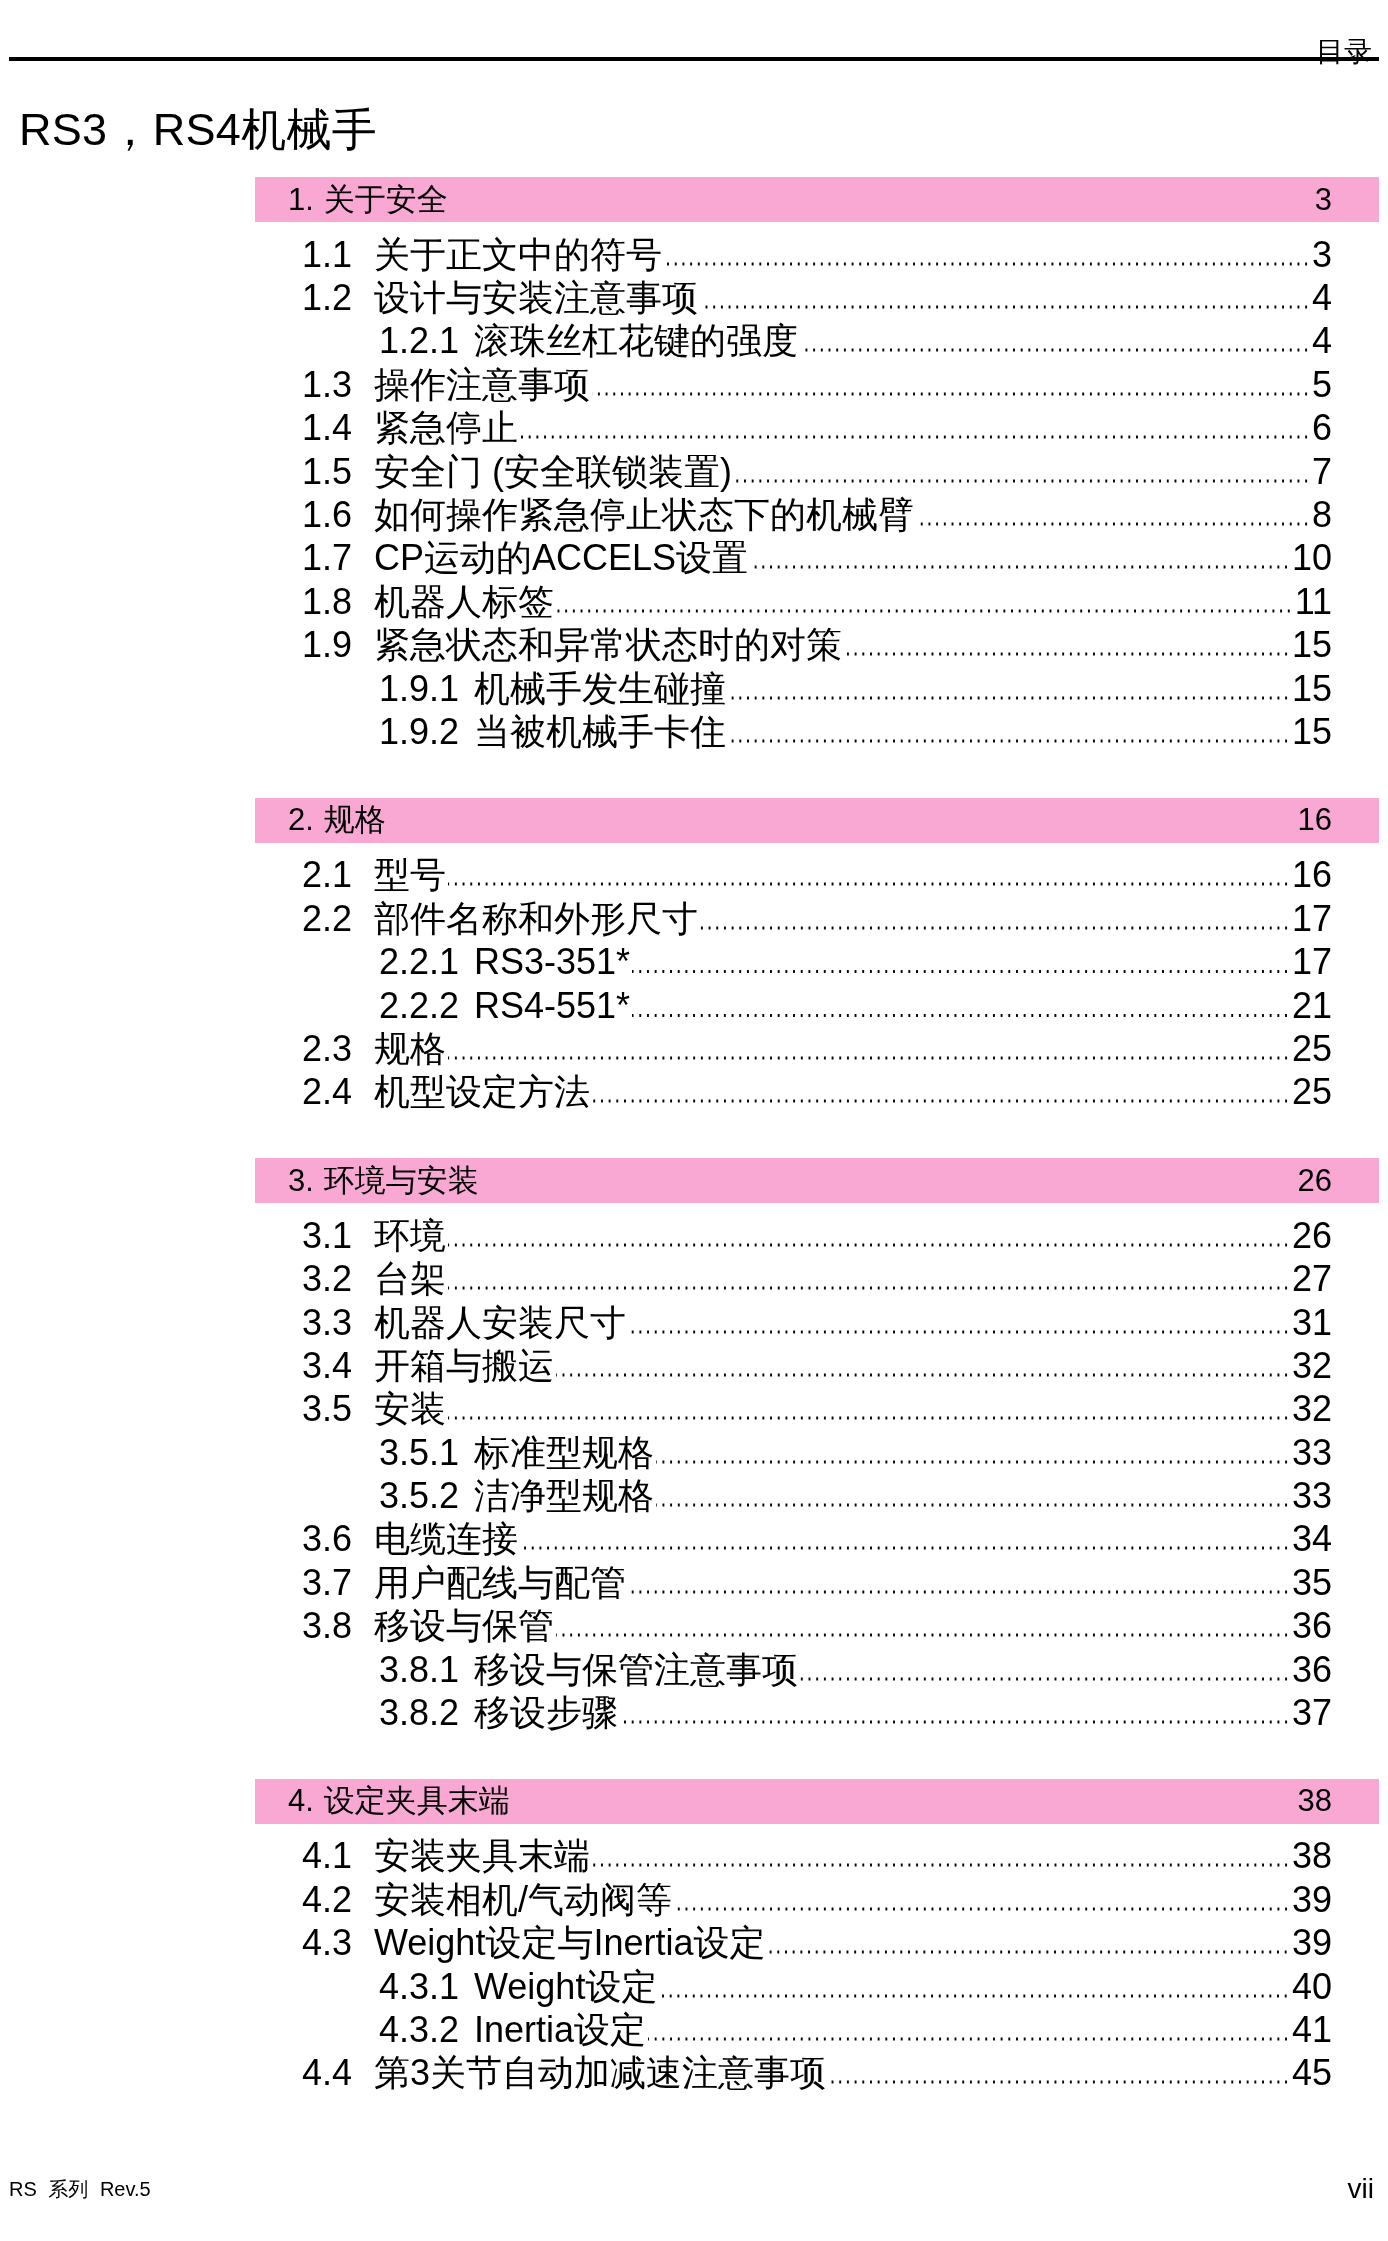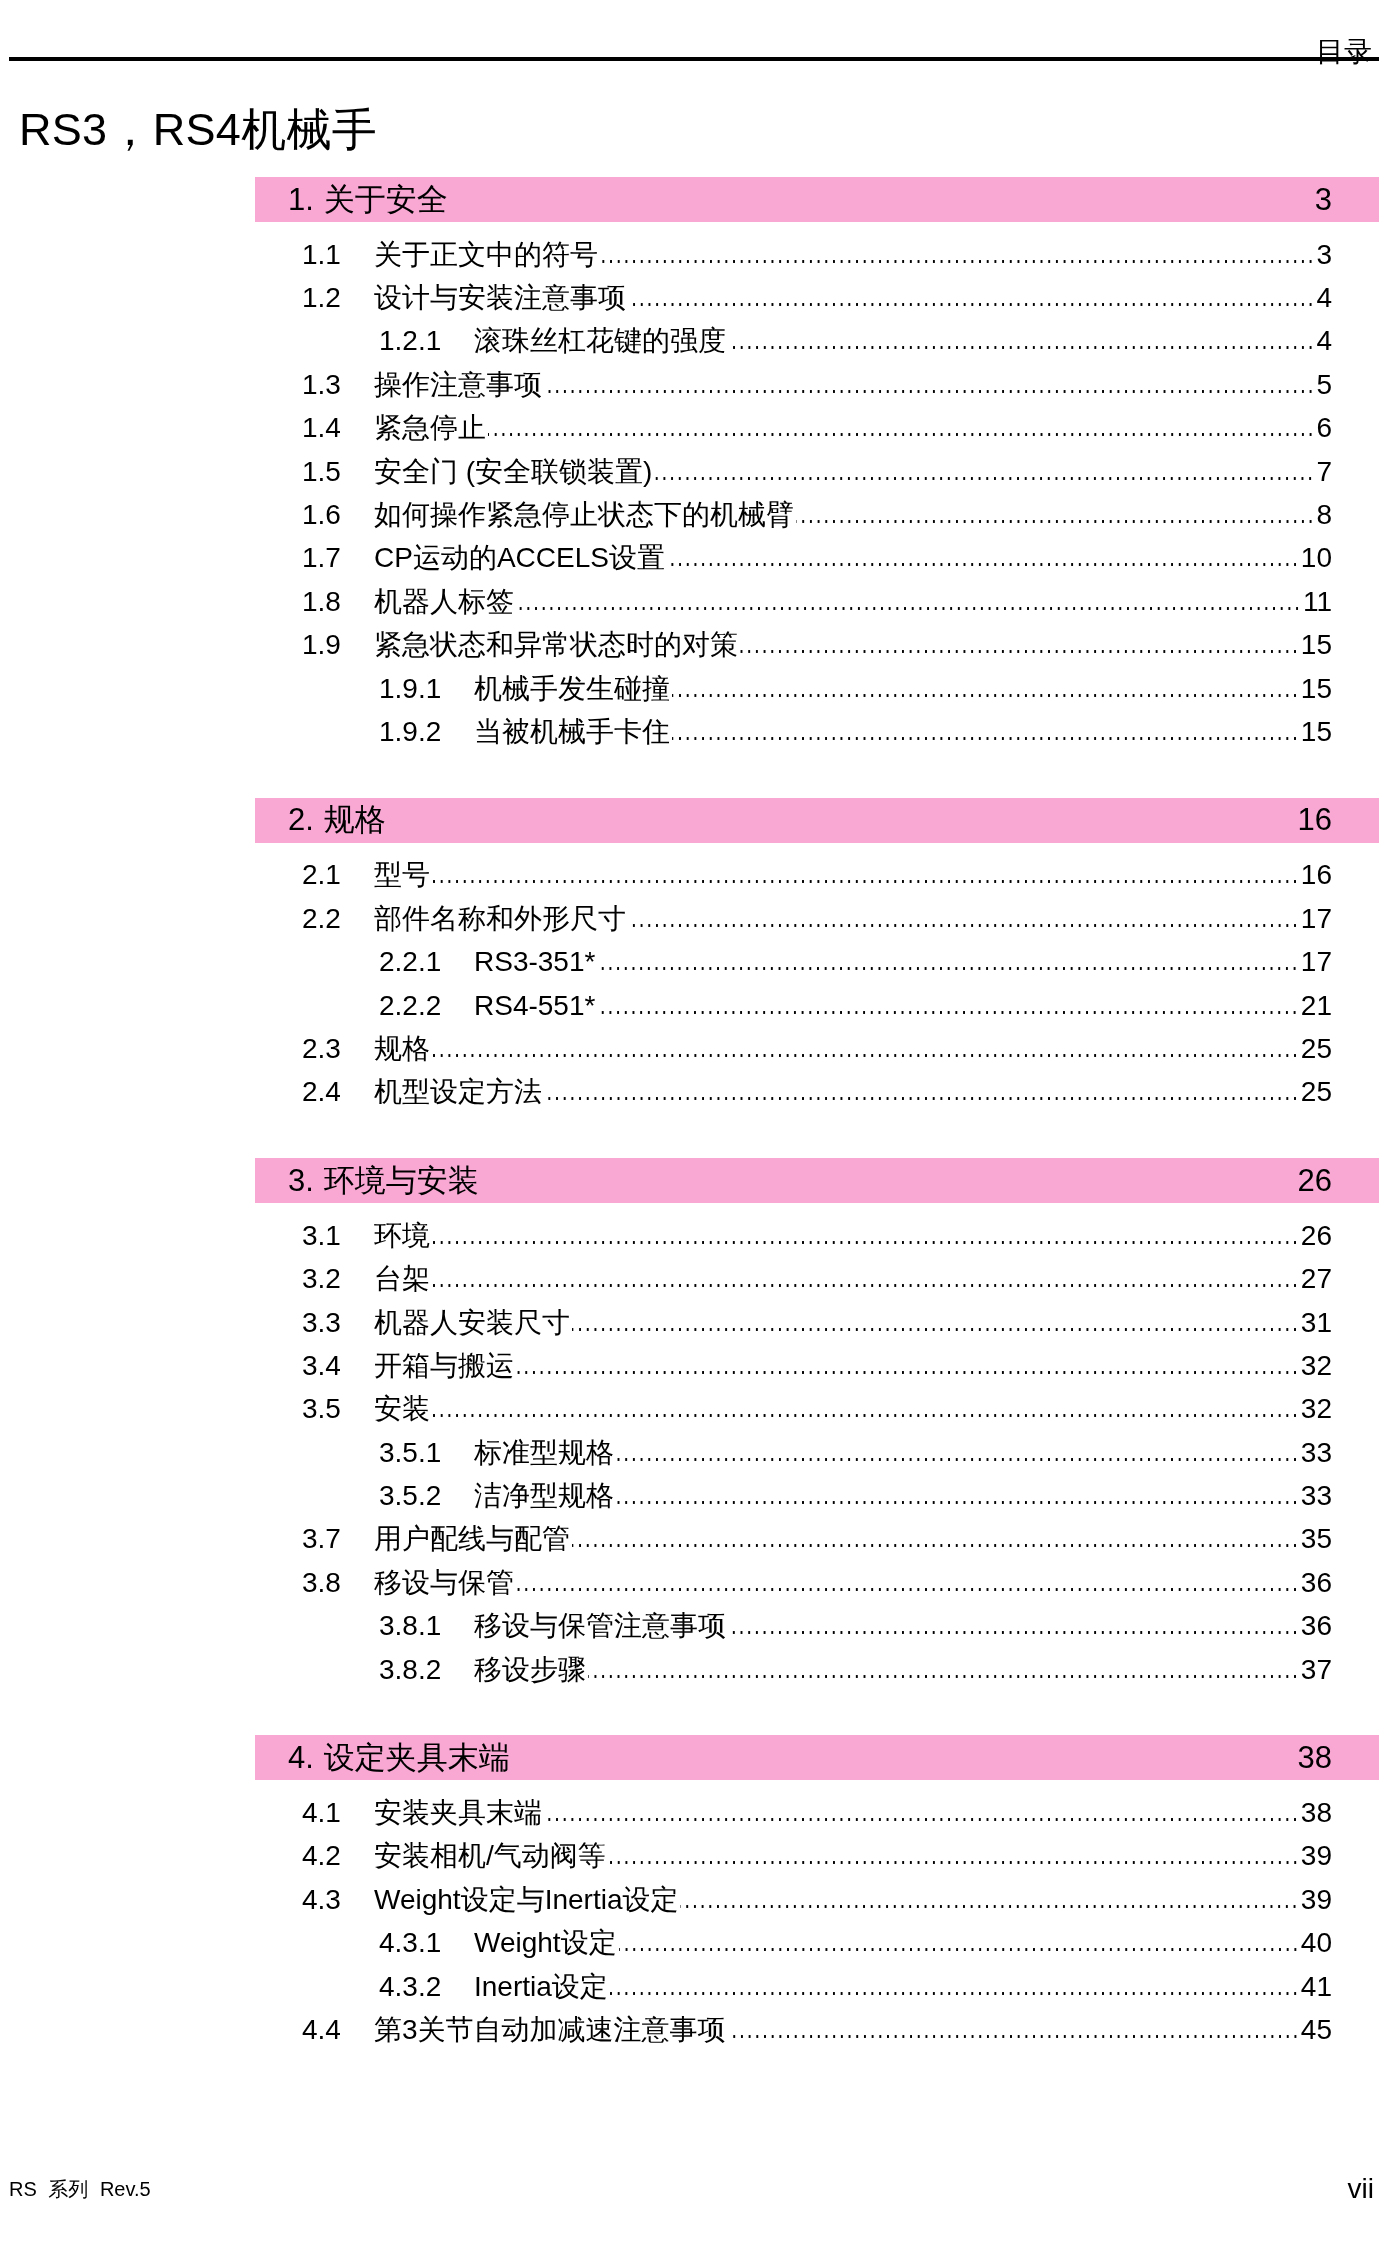--- a/index.html
+++ b/index.html
@@ -23,21 +23,21 @@
   .section-bar {
     height: 45px; background: #f9a8d4; position: relative;
     display: flex; align-items: center; font-size: 31px;
   }
   .section-bar .sec-label { position: absolute; left: 33px; top: 50%; transform: translateY(-50%); white-space: nowrap; }
   .section-bar .sec-label .num { margin-right: 10px; }
   .section-bar .sec-page { position: absolute; right: 47px; top: 50%; transform: translateY(-50%); }
   .rows { margin-top: 11px; }
   .row {
     height: 43.4px; position: relative; display: flex; align-items: center;
-    font-size: 28px; white-space: nowrap;
+    font-size: 36px; white-space: nowrap;
   }
   .row .num { position: absolute; top: 50%; transform: translateY(-50%); }
   .row .entry {
     position: absolute; top: 50%; transform: translateY(-50%);
     right: 47px; display: flex; align-items: baseline;
   }
   .row.l2 .num { left: 47px; }
   .row.l2 .entry { left: 119px; }
   .row.l3 .num { left: 124px; }
   .row.l3 .entry { left: 219px; }
@@ -283,20 +283,28 @@
         </div>
       <div class="row l3">
           <span class="num">3.5.2</span>
           <span class="entry">
             <span class="label">洁净型规格</span>
             <span class="leader"></span>
             <span class="page">33</span>
           </span>
         </div>
       <div class="row l2">
+          <span class="num">3.6</span>
+          <span class="entry">
+            <span class="label">电缆连接</span>
+            <span class="leader"></span>
+            <span class="page">34</span>
+          </span>
+        </div>
+      <div class="row l2">
           <span class="num">3.7</span>
           <span class="entry">
             <span class="label">用户配线与配管</span>
             <span class="leader"></span>
             <span class="page">35</span>
           </span>
         </div>
       <div class="row l2">
           <span class="num">3.8</span>
           <span class="entry">

